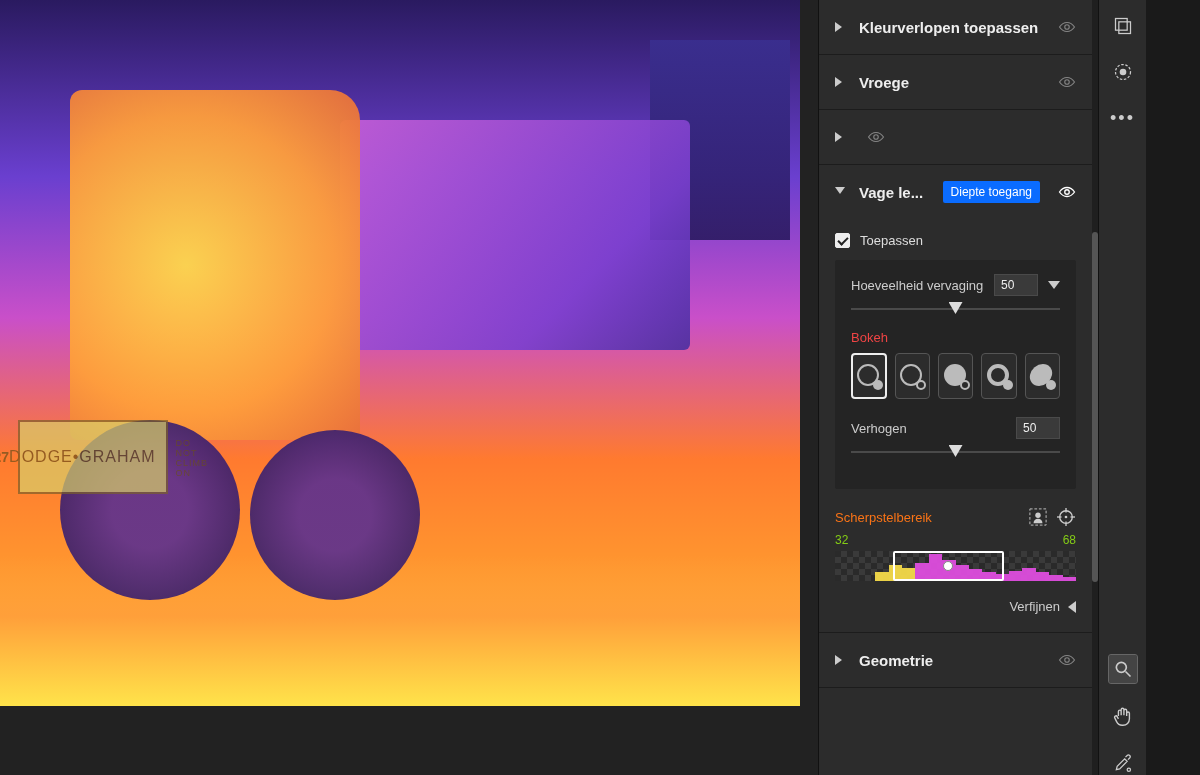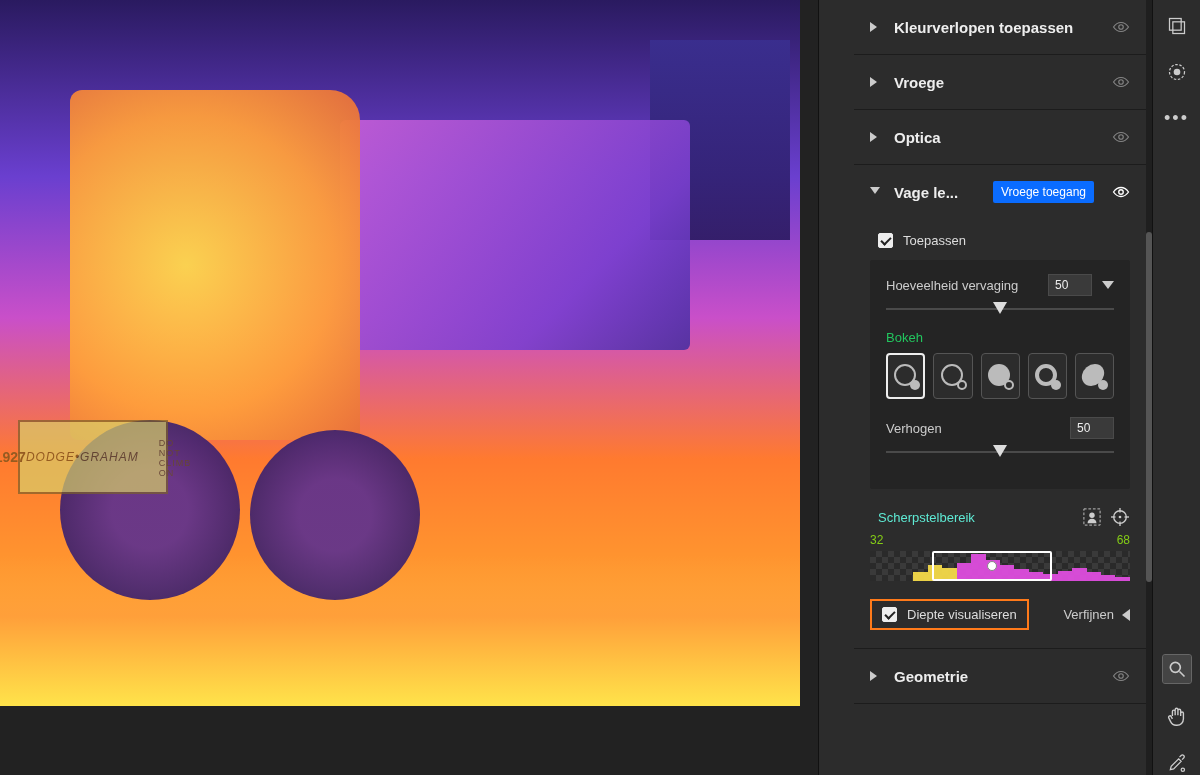--- a/index.html
+++ b/index.html
@@ -11,74 +11,74 @@
   .canvas { position: relative; width: 800px; height: 706px; margin-left: 0; margin-top: 0; background: linear-gradient(to top, #ffdf3f 0%, #ff9f2f 15%, #ff7a2f 35%, #c94fc9 55%, #6a3fcf 75%, #2a1a60 100%); overflow: hidden; }
   
   .shade { position: absolute; }
   .truck-cab { left: 70px; top: 90px; width: 290px; height: 350px; background: radial-gradient(circle at 40% 50%, #ffd84a 0%, #ff9f3a 60%, #e86f3a 100%); border-radius: 12px 30px 8px 8px; opacity: .95; }
   .truck-bed { left: 340px; top: 120px; width: 350px; height: 230px; background: linear-gradient(135deg, #c85fd8 0%, #7a3fcf 70%, #4a2fa0 100%); border-radius: 6px; opacity: .9; }
   .wheel1 { left: 60px; top: 420px; width: 180px; height: 180px; border-radius: 50%; background: radial-gradient(circle, #5a2f90 30%, #3a1f70 70%); opacity: .9; }
   .wheel2 { left: 250px; top: 430px; width: 170px; height: 170px; border-radius: 50%; background: radial-gradient(circle, #5a2f90 30%, #3a2070 70%); opacity: .9; }
   .shed { left: 650px; top: 40px; width: 140px; height: 200px; background: linear-gradient(180deg, #3a2f90 0%, #2a1a60 100%); opacity: .9; }
   .plate { position: absolute; left: 18px; top: 420px; width: 150px; height: 74px; background: #d8cf6a; border: 2px solid #7a5f2a; display: flex; align-items: center; justify-content: center; font-size: 10px; color: #6a4f1a; opacity: .7; }
   .plate .yr { font-size: 14px; font-weight: bold; }
-  .plate .brand { font-size: 12px; letter-spacing: 1px; font-style: italic; }
+  .plate .brand { font-size: 16px; letter-spacing: 1px; }
   .plate .warn { font-size: 9px; letter-spacing: 1px; margin-top: 2px; padding-left: 20px; }
   .ground-glow { left: 0; bottom: 0; width: 100%; height: 150px; background: linear-gradient(to top, #ffe34a 0%, #ff9f3a 60%, transparent 100%); }
 
   
-  .panel { width: 334px; height: 775px; background: #2c2c2c; position: relative; display: flex; flex-direction: column; border-left: 1px solid #111; padding-left: 35px; }
+  .panel { width: 280px; height: 775px; background: #2c2c2c; position: relative; display: flex; flex-direction: column; border-left: 1px solid #111; }
   .scroll-area { flex: 1; overflow: hidden; padding-right: 6px; }
   .scrollbar { position: absolute; right: 0; top: 0; width: 6px; height: 100%; background: #1f1f1f; }
   .scrollbar-thumb { position: absolute; right: 0; top: 232px; width: 6px; height: 350px; background: #555; border-radius: 3px; }
 
   .section { border-bottom: 1px solid #1c1c1c; }
   .section-head { display: flex; align-items: center; height: 54px; padding: 0 16px; cursor: pointer; }
   .chev { width: 10px; height: 10px; margin-right: 14px; display: inline-block; }
   .chev.right::before { content: ""; display: block; width: 0; height: 0; border-top: 5px solid transparent; border-bottom: 5px solid transparent; border-left: 7px solid #ccc; }
   .chev.down::before { content: ""; display: block; width: 0; height: 0; border-left: 5px solid transparent; border-right: 5px solid transparent; border-top: 7px solid #ccc; }
   .section-title { flex: 1; font-weight: 600; font-size: 15px; color: #eee; overflow: hidden; text-overflow: ellipsis; white-space: nowrap; }
   .eye { width: 18px; height: 12px; margin-left: 8px; opacity: .55; }
   .eye svg { width: 18px; height: 12px; display: block; }
   .badge-blue { background: #0a6cff; color: #fff; font-size: 12px; padding: 4px 8px; border-radius: 2px; margin-right: 10px; }
 
   .section-body { padding: 8px 16px 18px 16px; background: #2c2c2c; }
-  .row { display: flex; align-items: center; margin: 6px 8px; }
+  .row { display: flex; align-items: center; margin: 6px 0; }
 
   
   .chk { width: 15px; height: 15px; border: 1px solid #888; border-radius: 2px; display: inline-flex; align-items: center; justify-content: center; margin-right: 10px; background: #2c2c2c; }
   .chk.checked { background: #eee; border-color: #eee; }
   .chk.checked::after { content: ""; width: 4px; height: 8px; border: solid #222; border-width: 0 2px 2px 0; transform: rotate(45deg); margin-top: -2px; }
   .chk-label { color: #ddd; }
 
   
   .subpanel { background: #242424; border-radius: 2px; padding: 14px 16px 16px 16px; margin-top: 12px; }
   .param-head { display: flex; align-items: center; margin-bottom: 6px; color: #ccc; }
   .param-label { flex: 1; }
   .num-box { width: 44px; height: 22px; background: #3a3a3a; color: #eee; display: flex; align-items: center; padding: 0 6px; font-size: 12px; border: 1px solid #4a4a4a; }
   .tri-down { width: 0; height: 0; border-left: 6px solid transparent; border-right: 6px solid transparent; border-top: 8px solid #ccc; margin-left: 10px; }
 
   .slider { position: relative; height: 14px; margin: 2px 0 14px 0; }
   .slider-track { position: absolute; top: 6px; left: 0; right: 0; height: 2px; background: #4a4a4a; }
   .slider-thumb { position: absolute; top: 0; width: 14px; height: 12px; background: #ddd; clip-path: polygon(0 0, 100% 0, 50% 100%); transform: translateX(-50%); }
 
   
-  .bokeh-label { color: #22c55e; margin-bottom: 8px; display: block; }
+  .bokeh-label { color: #ef4444; margin-bottom: 8px; display: block; }
   .bokeh-row { display: flex; gap: 8px; }
   .bokeh-tile { width: 46px; height: 46px; border: 1px solid #555; border-radius: 4px; display: flex; align-items: center; justify-content: center; background: #2c2c2c; }
   .bokeh-tile.selected { border: 2px solid #eee; }
   .bokeh-glyph { width: 28px; height: 28px; position: relative; }
   .bokeh-glyph .big { position: absolute; width: 22px; height: 22px; border: 2px solid #bbb; border-radius: 50%; left: 2px; top: 2px; }
   .bokeh-glyph .big.filled { background: #bbb; border: none; }
   .bokeh-glyph .sm { position: absolute; width: 10px; height: 10px; border: 2px solid #bbb; border-radius: 50%; right: 0; bottom: 0; }
   .bokeh-glyph .sm.filled { background: #bbb; border: none; }
 
   
   .range-head { display: flex; align-items: center; margin-top: 18px; }
-  .range-title { flex: 1; color: #5eead4; margin-left: 8px; }
+  .range-title { flex: 1; color: #f97316; }
   .range-icon { width: 20px; height: 20px; margin-left: 8px; display: flex; align-items: center; justify-content: center; }
   .subject-icon svg, .target-icon svg { width: 18px; height: 18px; }
   .range-nums { display: flex; justify-content: space-between; color: #84cc16; font-size: 12px; margin-top: 6px; }
   .range-strip { position: relative; height: 30px; margin-top: 4px; background:
       linear-gradient(45deg, #3a3a3a 25%, transparent 25%, transparent 75%, #3a3a3a 75%) 0 0/12px 12px,
       linear-gradient(45deg, #3a3a3a 25%, transparent 25%, transparent 75%, #3a3a3a 75%) 6px 6px/12px 12px,
       #2a2a2a;
   }
   .range-hist { position: absolute; bottom: 0; left: 0; right: 0; height: 30px; display: flex; align-items: flex-end; }
   .range-hist span { flex: 1; background: #e84fe8; opacity: .9; }
@@ -151,34 +151,33 @@
           <svg viewBox="0 0 24 16">
               <path d="M12 2C6 2 2 8 2 8s4 6 10 6 10-6 10-6S18 2 12 2zm0 9a3 3 0 110-6 3 3 0 010 6z" fill="none" stroke="#ccc" stroke-width="1.5"></path>
             </svg>
         </span>
       </div>
     </div>
 
     <div class="section">
       <div class="section-head">
         <span class="chev right"></span>
-        <span class="section-title">Optica</span>
         <span class="eye">
           <svg viewBox="0 0 24 16">
               <path d="M12 2C6 2 2 8 2 8s4 6 10 6 10-6 10-6S18 2 12 2zm0 9a3 3 0 110-6 3 3 0 010 6z" fill="none" stroke="#ccc" stroke-width="1.5"></path>
             </svg>
         </span>
       </div>
     </div>
 
     <div class="section">
       <div class="section-head">
         <span class="chev down"></span>
         <span class="section-title">Vage le...</span>
-        <span class="badge-blue">Vroege toegang</span>
+        <span class="badge-blue">Diepte toegang</span>
         <span class="eye" style="opacity:1">
           <svg viewBox="0 0 24 16">
               <path d="M12 2C6 2 2 8 2 8s4 6 10 6 10-6 10-6S18 2 12 2zm0 9a3 3 0 110-6 3 3 0 010 6z" fill="none" stroke="#fff" stroke-width="1.8"></path>
             </svg>
         </span>
       </div>
 
       <div class="section-body">
 
         <div class="row">
@@ -285,24 +284,20 @@
               <span style="height:45%"></span>
             <span style="height:30%"></span>
               <span style="height:20%"></span>
               <span style="height:15%"></span>
           </div>
           <div class="range-window" style="left:24%;right:30%"></div>
           <div class="range-pin" style="left:47%"></div>
         </div>
 
         <div class="viz-row">
-          <span class="viz-box">
-            <span class="chk checked"></span>
-            <span class="chk-label">Diepte visualiseren</span>
-          </span>
           <span class="refine">
             <span>Verfijnen</span>
             <span class="tri-left"></span>
           </span>
         </div>
 
 
       </div>
     </div>
 

